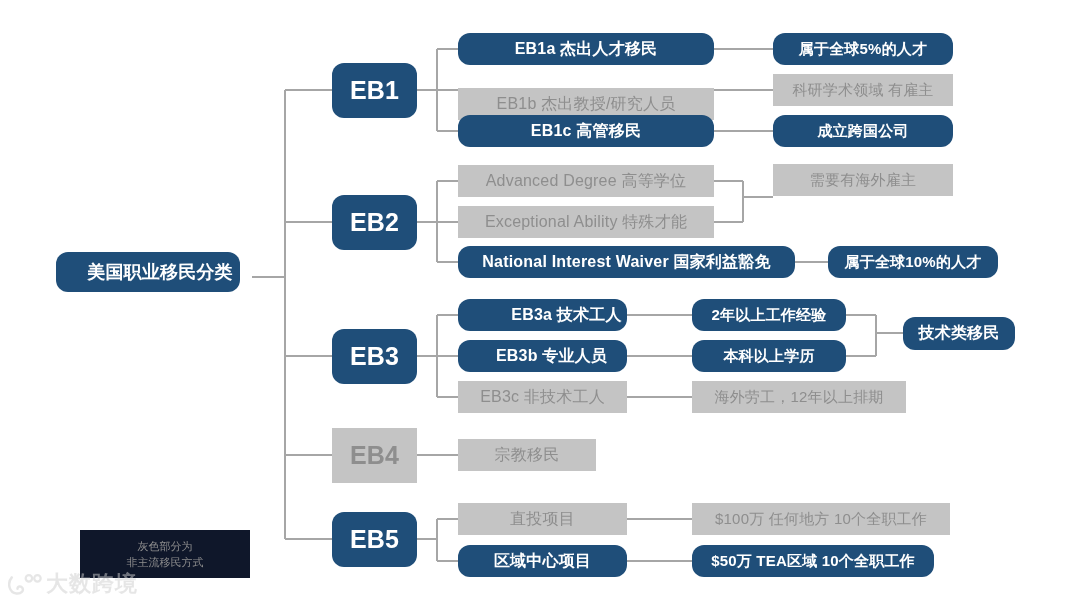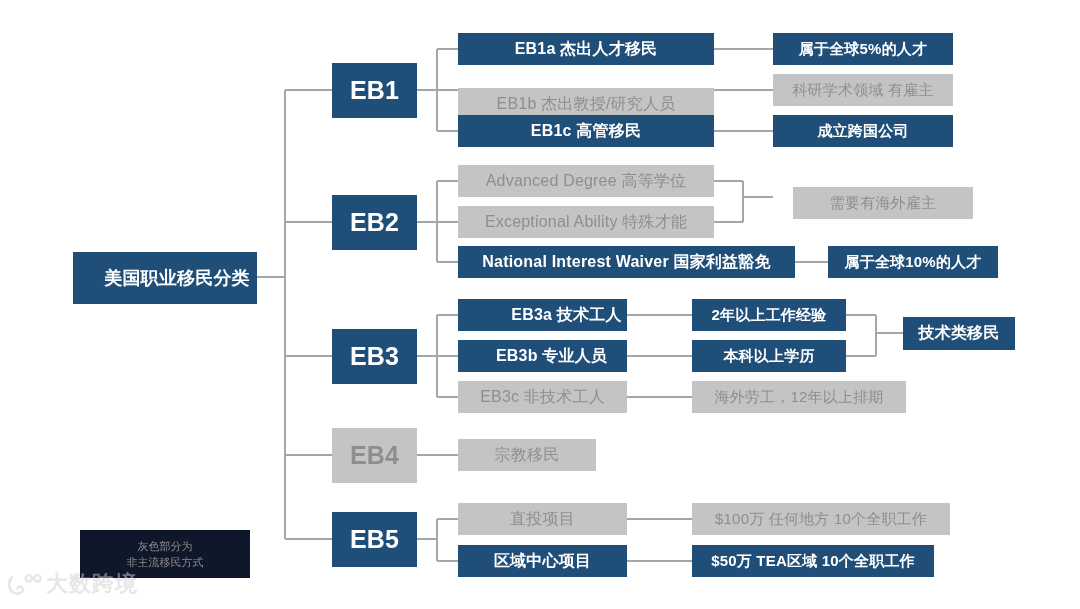--- a/index.html
+++ b/index.html
@@ -13,21 +13,21 @@
   #canvas{position:absolute;left:0;top:0;width:1080px;height:609px;}
   svg.wires{position:absolute;left:0;top:0;width:1080px;height:609px;pointer-events:none;}
   .node{
     position:absolute;
     box-sizing:border-box;
     display:flex;align-items:center;justify-content:center;
     text-align:center;
     line-height:1.15;
     letter-spacing:.2px;
   }
-  .navy{background:#1F4E79;color:#ffffff;font-weight:bold;}
+  .navy{background:#1F4E79;color:#ffffff;font-weight:bold;border-radius:12px;}
   .gray{background:#C4C4C4;color:#8E8E8E;font-weight:normal;}
   .root{font-size:18px;}
   .lvl1{font-size:25px;font-weight:bold;}
   .lvl2{font-size:16px;}
   .lvl3{font-size:15px;}
   .lvl4{font-size:16px;}
   .legend{
     position:absolute;background:#0f172a;color:#8E8E8E;
     font-size:11px;line-height:1.5;text-align:center;
     display:flex;flex-direction:column;align-items:center;justify-content:center;
@@ -100,39 +100,39 @@
       <path d="M417,539 L437,539"></path>
       <path d="M437,519 L437,561"></path>
       <path d="M437,519 L458,519"></path>
       <path d="M437,561 L458,561"></path>
 
       <path d="M627,519 L692,519"></path>
       <path d="M627,561 L692,561"></path>
     </g>
   </svg>
 
-  <div class="node root navy" style="left:73px;top:252px;width:184px;height:52px;padding-left:24px;">美国职业移民分类</div>
+  <div class="node root navy" style="left:56px;top:252px;width:184px;height:40px;padding-left:24px;">美国职业移民分类</div>
 
   <div class="node lvl1 navy" style="left:332px;top:63px;width:85px;height:55px;">EB1</div>
 
   <div class="node lvl2 navy" style="left:458px;top:33px;width:256px;height:32px;">EB1a 杰出人才移民</div>
   <div class="node lvl2 gray" style="left:458px;top:88px;width:256px;height:32px;">EB1b 杰出教授/研究人员</div>
   <div class="node lvl2 navy" style="left:458px;top:115px;width:256px;height:32px;">EB1c 高管移民</div>
 
   <div class="node lvl3 navy" style="left:773px;top:33px;width:180px;height:32px;">属于全球5%的人才</div>
   <div class="node lvl3 gray" style="left:773px;top:74px;width:180px;height:32px;">科研学术领域  有雇主</div>
   <div class="node lvl3 navy" style="left:773px;top:115px;width:180px;height:32px;">成立跨国公司</div>
 
   <div class="node lvl1 navy" style="left:332px;top:195px;width:85px;height:55px;">EB2</div>
 
   <div class="node lvl2 gray" style="left:458px;top:165px;width:256px;height:32px;">Advanced Degree  高等学位</div>
   <div class="node lvl2 gray" style="left:458px;top:206px;width:256px;height:32px;">Exceptional Ability 特殊才能</div>
   <div class="node lvl2 navy" style="left:458px;top:246px;width:337px;height:32px;">National Interest Waiver 国家利益豁免</div>
 
-  <div class="node lvl3 gray" style="left:773px;top:187px;width:180px;height:32px;margin-left:20px;">需要有海外雇主</div>
+  <div class="node lvl3 gray" style="left:773px;top:164px;width:180px;height:32px;">需要有海外雇主</div>
   <div class="node lvl3 navy" style="left:828px;top:246px;width:170px;height:32px;">属于全球10%的人才</div>
 
   <div class="node lvl1 navy" style="left:332px;top:329px;width:85px;height:55px;">EB3</div>
 
   <div class="node lvl2 navy" style="left:458px;top:299px;width:169px;height:32px;padding-left:48px;">EB3a 技术工人</div>
   <div class="node lvl2 navy" style="left:458px;top:340px;width:169px;height:32px;padding-left:18px;">EB3b 专业人员</div>
   <div class="node lvl2 gray" style="left:458px;top:381px;width:169px;height:32px;">EB3c 非技术工人</div>
 
   <div class="node lvl3 navy" style="left:692px;top:299px;width:154px;height:32px;">2年以上工作经验</div>
   <div class="node lvl3 navy" style="left:692px;top:340px;width:154px;height:32px;">本科以上学历</div>

